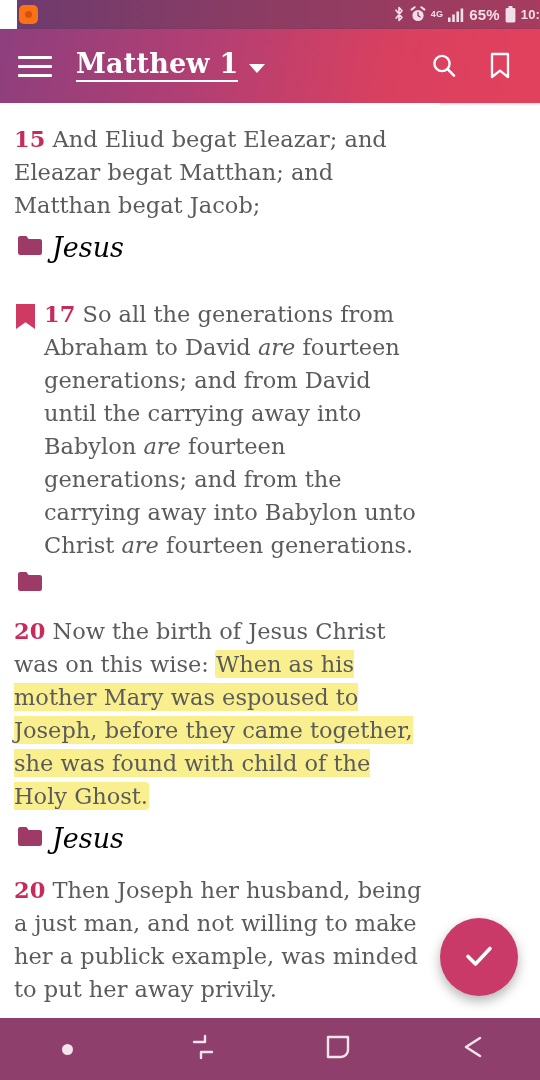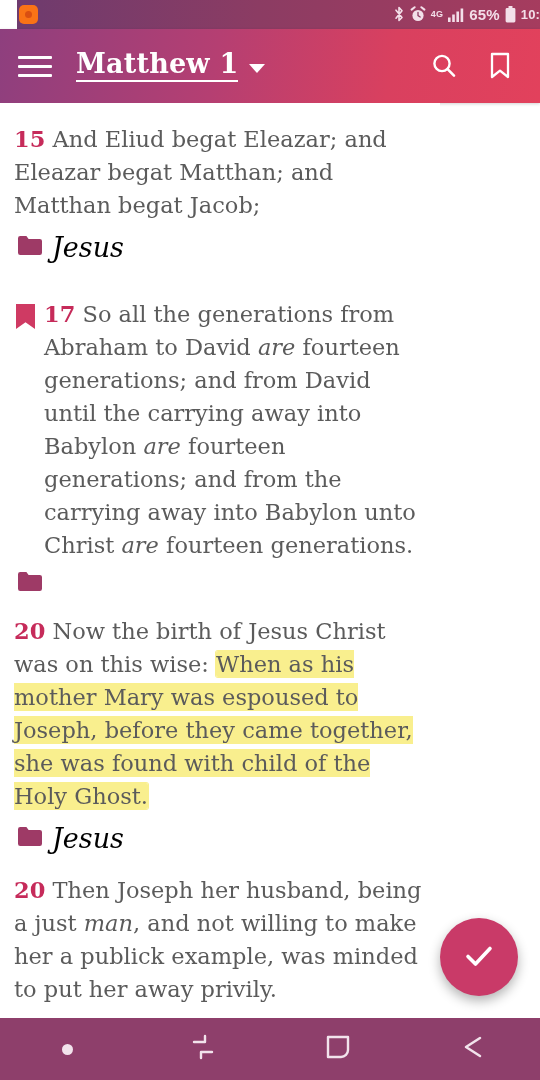--- a/index.html
+++ b/index.html
@@ -215,21 +215,21 @@
               <path d="M0 2.2 A2.2 2.2 0 0 1 2.2 0 H8.4 L10.6 2.9 H21.8 A2.2 2.2 0 0 1 24 5.1 V16.8 A2.2 2.2 0 0 1 21.8 19 H2.2 A2.2 2.2 0 0 1 0 16.8 Z" fill="#9e3a66"></path>
             </svg></span>
         </div>
         <p class="verse"><span class="vnum">20</span> <span class="vtext">Now the birth of Jesus Christ was on this wise: </span><span class="vtext hl-yellow">When as his mother Mary was espoused to Joseph, before they came together, she was found with child of the Holy Ghost.</span></p>
         <div class="tag">
           <span class="folder"><svg width="24" height="19" viewBox="0 0 24 19">
               <path d="M0 2.2 A2.2 2.2 0 0 1 2.2 0 H8.4 L10.6 2.9 H21.8 A2.2 2.2 0 0 1 24 5.1 V16.8 A2.2 2.2 0 0 1 21.8 19 H2.2 A2.2 2.2 0 0 1 0 16.8 Z" fill="#9e3a66"></path>
             </svg></span>
           <span class="tag-label">Jesus</span>
         </div>
-        <p class="verse"><span class="vnum">20</span> <span class="vtext">Then Joseph her husband, being a just </span><span class="vtext" style="font-style: italic;">man</span><span class="vtext">, and not willing to make her a publick example, was minded to put her away privily.</span></p>
+        <p class="verse"><span class="vnum">20</span> <span class="vtext">Then Joseph her husband, being a just </span><span class="vtext" style="">man</span><span class="vtext">, and not willing to make her a publick example, was minded to put her away privily.</span></p>
         <p class="verse"><span class="vnum">30</span> <span class="vtext">But while he thought on these things, behold, the angel of the Lord appeared unto</span></p>
       </div>
   </div>
 
   <button class="fab">
     <span>
       <svg width="40" height="40" viewBox="0 0 40 40">
         <path d="M9 20.5 L16.5 28 L31 12.5" fill="none" stroke="#fff" stroke-width="3.6" stroke-linecap="round" stroke-linejoin="round"></path>
       </svg>
     </span>

